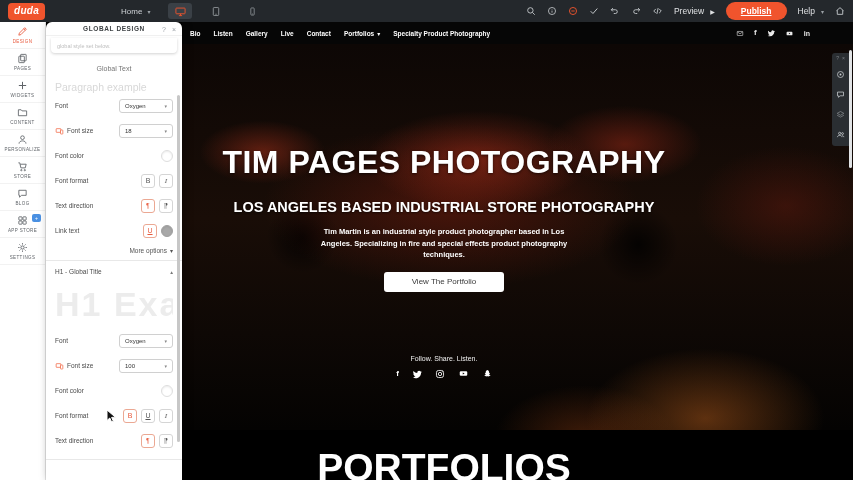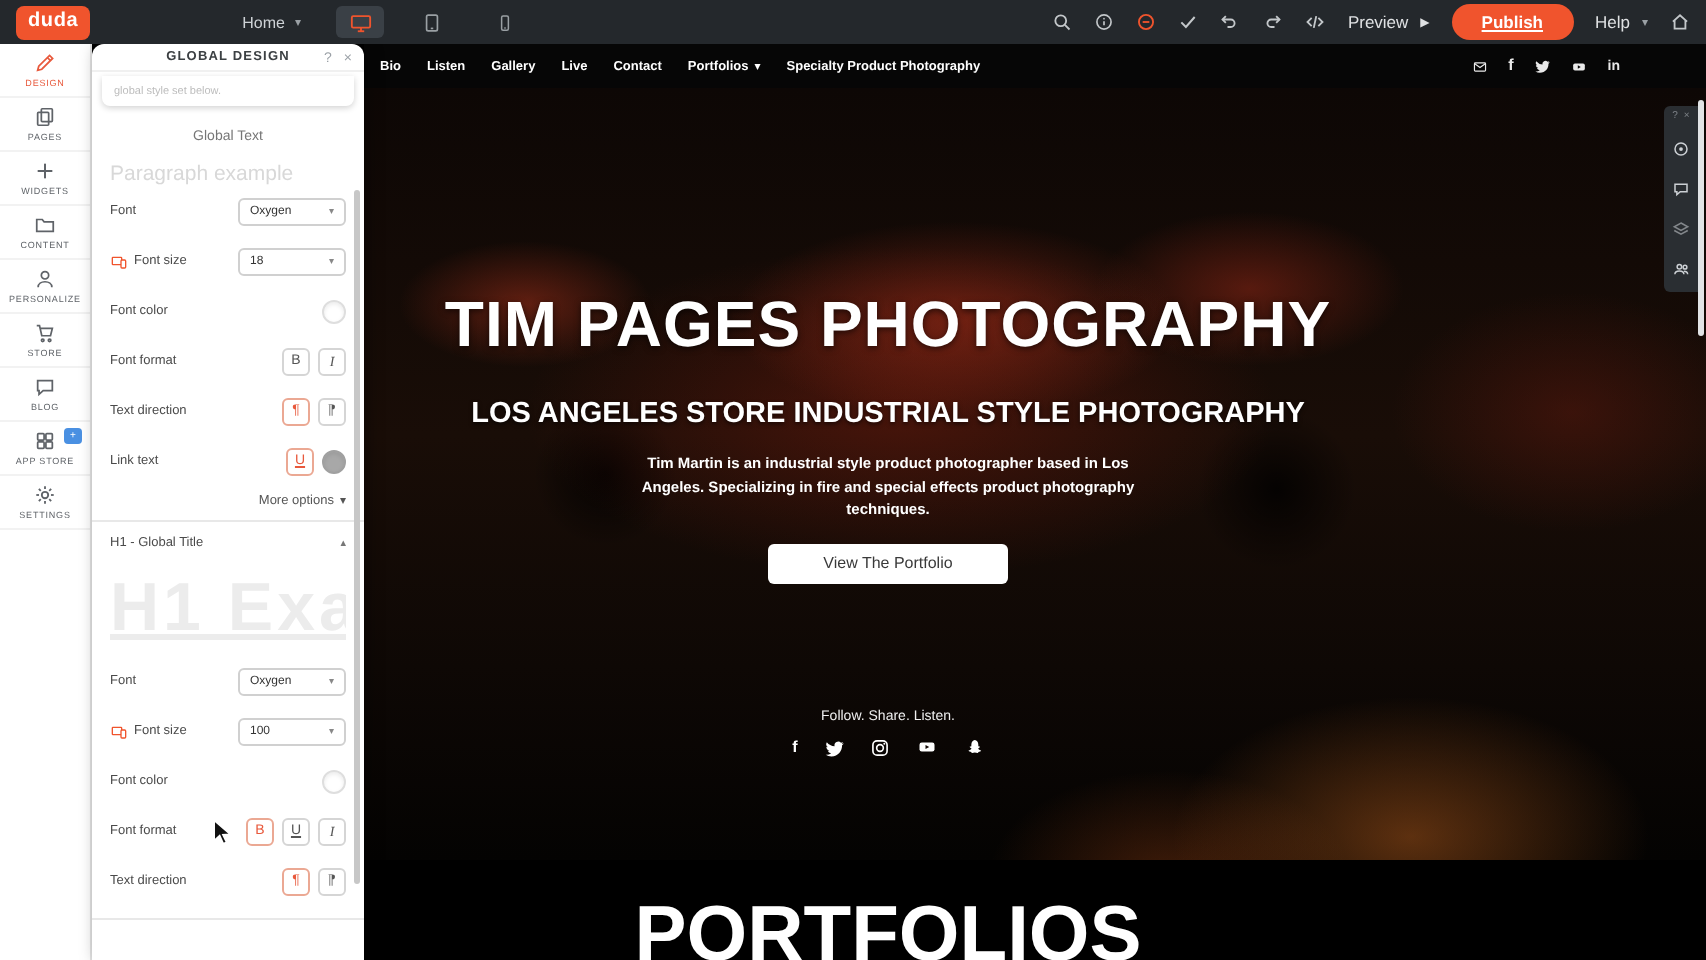--- a/index.html
+++ b/index.html
@@ -4,21 +4,21 @@
 <style>
   * { margin:0; padding:0; box-sizing:border-box; }
   html,body { width:853px; height:480px; overflow:hidden; background:#000;
     font-family:"Liberation Sans","DejaVu Sans",sans-serif; }
   svg { display:block; }
 
   
   .topbar { position:absolute; left:0; top:0; width:853px; height:22px;
     background:#24282c; display:flex; align-items:center; z-index:30; }
   .logo { margin-left:8px; background:#f0542d; color:#fff; font-weight:bold;
-    font-size:10px; line-height:1; padding:3px 6px 4px; border-radius:4px; letter-spacing:.3px; }
+    font-size:10px; line-height:1; padding:3px 6px 4px; border-radius:4px; letter-spacing:.3px;font-style:italic; }
   .page-select { margin-left:76px; display:flex; align-items:center; gap:5px;
     color:#ced2d6; font-size:8px; }
   .devices { margin-left:18px; display:flex; align-items:center; gap:12px; }
   .tb-tile { width:24px; height:16px; display:flex; align-items:center; justify-content:center; border-radius:3px; }
   .tb-tile.active { background:#3a4046; }
   .tb-right { margin-left:auto; margin-right:8px; display:flex; align-items:center; gap:11px; }
   .tb-ic { color:#c3c7ca; display:flex; align-items:center; }
   .tb-ic.orange { color:#f0542d; }
   .tb-text { color:#dfe1e3; font-size:8.5px; display:flex; align-items:center; gap:6px; }
   .publish-btn { background:#f0542d; color:#fff; font-size:8.5px; font-weight:bold;
@@ -68,21 +68,21 @@
   .fmt-btn.un { text-decoration:underline; }
   .fmt-btn.active { color:#e8593c; border-color:#eba893; }
   .dir-icon { font-size:7px; line-height:1; }
   .dir-flip { transform:scaleX(-1); display:inline-block; }
   .more-options { text-align:right; font-size:6.5px; color:#555; margin:4px 0 6px;
     display:flex; justify-content:flex-end; align-items:center; gap:3px; cursor:pointer; }
   .divider { border-top:1px solid #e8e8e8; margin:0 -9px; }
   .h1-header { height:21px; display:flex; align-items:center; justify-content:space-between; cursor:pointer; }
   .h1-header .chev { font-size:5.5px; color:#777; }
   .h1-preview { font-size:34px; font-weight:bold; color:#ececec; white-space:nowrap;
-    overflow:hidden; height:44px; line-height:44px; letter-spacing:2px; margin-bottom:2px;text-decoration:underline; }
+    overflow:hidden; height:44px; line-height:44px; letter-spacing:2px; margin-bottom:2px; }
   .panel-scrollbar { position:absolute; right:2px; top:73px; width:3px; height:347px;
     background:#c7c7c7; border-radius:2px; }
 
   
   .preview { position:absolute; left:182px; top:22px; right:0; bottom:0; background:#000; overflow:hidden; }
   .site-nav { height:22px; background:#060606; display:flex; align-items:center;
     padding-left:8px; gap:13px; }
   .nav-link { color:#fff; font-size:6.5px; font-weight:bold; white-space:nowrap;
     display:flex; align-items:center; gap:3px; cursor:pointer; }
   .nav-socials { margin-left:auto; margin-right:43px; display:flex; align-items:center;
@@ -460,21 +460,21 @@
           <rect x="2" y="6" width="20" height="12" rx="3" fill="currentColor"></rect>
           <polygon points="10,9.2 15,12 10,14.8" fill="#060606"></polygon>
         </svg>
       <span class="brand-letter" style="font-size:7px;">in</span>
     </span>
   </div>
 
   <div class="hero">
     <div class="hero-content">
       <div class="hero-title">TIM PAGES PHOTOGRAPHY</div>
-      <div class="hero-sub">LOS ANGELES STORE INDUSTRIAL STYLE PHOTOGRAPHY</div>
+      <div class="hero-sub">LOS ANGELES BASED INDUSTRIAL STORE PHOTOGRAPHY</div>
       <div class="hero-body">Tim Martin is an industrial style product photographer based in Los Angeles. Specializing in fire and special effects product photography techniques.</div>
       <div class="hero-btn">View The Portfolio</div>
       <div class="follow-text">Follow. Share. Listen.</div>
       <div class="follow-icons">
         <span class="brand-letter">f</span>
         <svg width="10" height="10" viewBox="0 0 24 24" fill="currentColor">
             <path d="M23 4.9c-.8.4-1.7.6-2.6.8a4.5 4.5 0 0 0-7.7 4.1A12.8 12.8 0 0 1 3.4 5a4.5 4.5 0 0 0 1.4 6 4.4 4.4 0 0 1-2-.5v.1a4.5 4.5 0 0 0 3.6 4.4 4.5 4.5 0 0 1-2 .1 4.5 4.5 0 0 0 4.2 3.1A9 9 0 0 1 2 20.1a12.7 12.7 0 0 0 6.9 2c8.3 0 12.8-6.9 12.8-12.8v-.6c.9-.6 1.6-1.4 2.3-2.3-.8.4-1.7.6-2.6.7z"></path>
           </svg>
         <svg width="10" height="10" viewBox="0 0 24 24" fill="none" stroke="currentColor" stroke-width="2">
             <rect x="3.5" y="3.5" width="17" height="17" rx="5"></rect>

